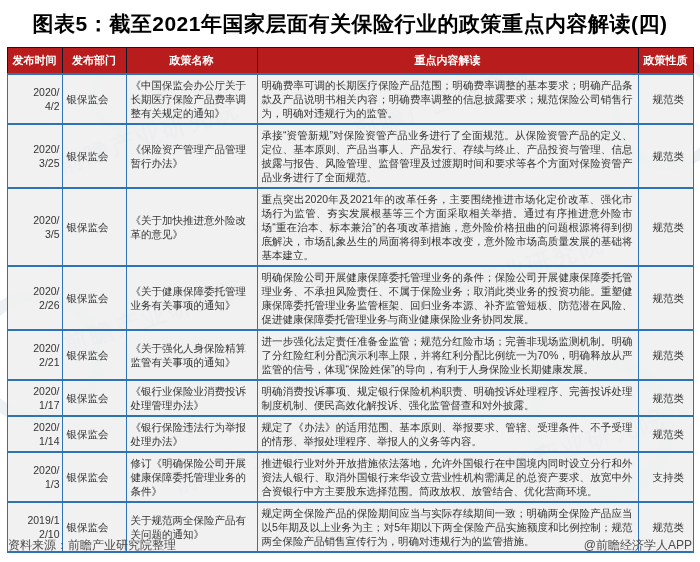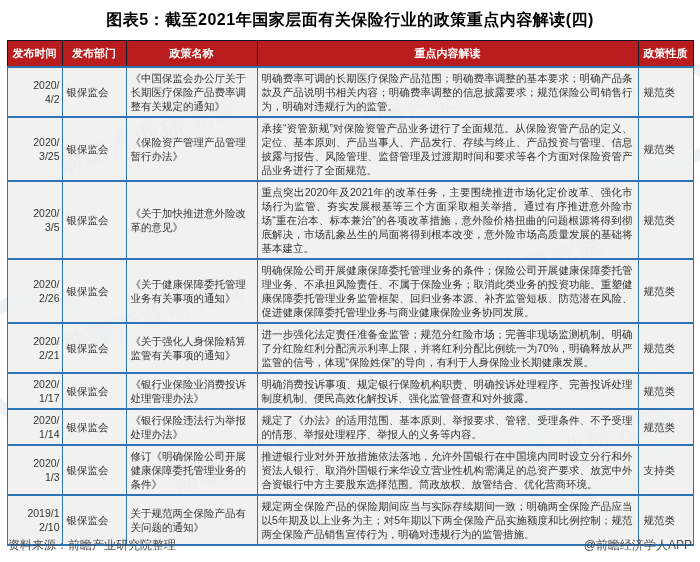--- a/index.html
+++ b/index.html
@@ -6,21 +6,21 @@
   body{
     width:700px;height:562px;
     background:#ffffff;
     font-family:"Liberation Sans", sans-serif;
     position:relative;
     overflow:hidden;
   }
   .page-title{
     margin:10px 0 9px 0;
     text-align:center;
-    font-size:16px;
+    font-size:21px;
     font-weight:bold;
     color:#000000;
     letter-spacing:0.5px;
     position:relative;z-index:2;
   }
   table.policy-table{
     border-collapse:collapse;
     table-layout:fixed;
     width:686px;
     margin:0 auto;
@@ -44,21 +44,21 @@
     line-height:14px;
     color:#333333;
     padding:3px 4px;
     vertical-align:middle;
     word-break:break-all;
   }
   td.cell-date{text-align:right;padding-right:2px;padding-left:19px;}
   td.cell-dept{text-align:left;}
   td.cell-policy{text-align:left;}
   td.cell-content{text-align:justify;padding-right:5px;}
-  td.cell-nature{text-align:left;padding-left:5px;}
+  td.cell-nature{text-align:left;padding-left:14px;}
   .footer{
     position:absolute;
     left:8px;right:8px;bottom:8px;
     display:flex;
     justify-content:space-between;
     font-size:12px;
     color:#4d4d4d;
     z-index:2;
   }
   

